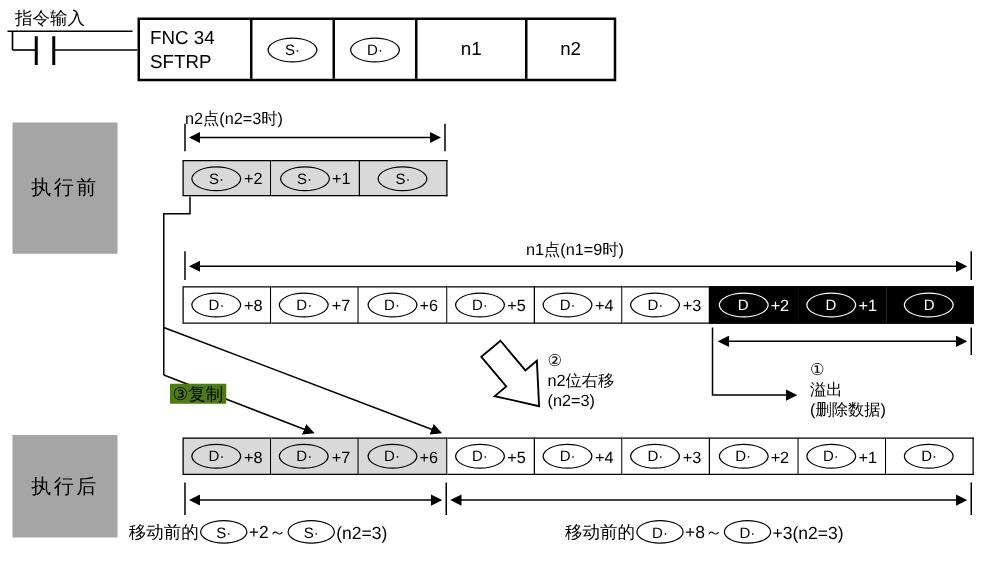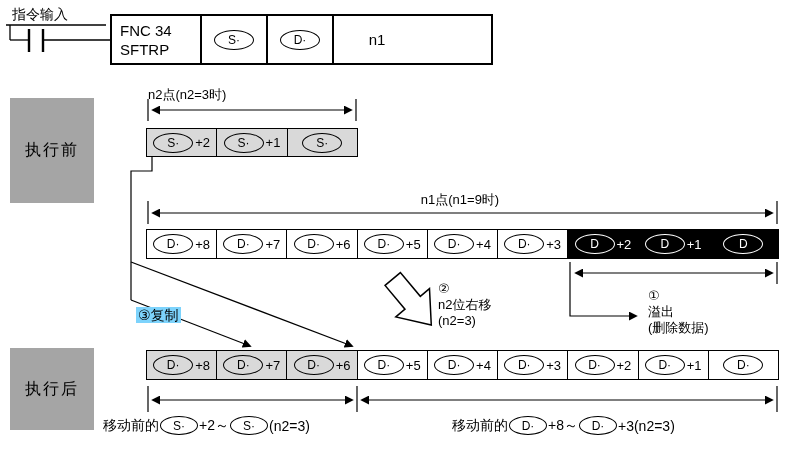--- a/index.html
+++ b/index.html
@@ -98,20 +98,21 @@
     <div>FNC 34</div>
     <div>SFTRP</div>
   </div>
   <div class="instr-cell" style="width:64px">
     <span class="oval">S·</span>
   </div>
   <div class="instr-cell" style="width:64px">
     <span class="oval">D·</span>
   </div>
   <div class="instr-cell" style="width:86px">n1</div>
+  <div class="instr-cell" style="flex:1">n2</div>
 </div>
 
 <div class="abs stage" style="left:10px;top:98px;width:84px;height:105px">
   <span>执行前</span>
 </div>
 <div class="abs stage" style="left:10px;top:348px;width:84px;height:82px">
   <span>执行后</span>
 </div>
 
 <div class="lbl" style="left:148px;top:87px;width:210px;">n2点(n2=3时)</div>
@@ -198,21 +199,21 @@
     </div>
     <div class="cell">
       <span class="oval">D·</span>
       <span>+1</span>
     </div>
     <div class="cell">
       <span class="oval">D·</span>
     </div>
   </div>
 
-<div class="lbl" style="left:136px;top:307px;font-size:14px;background:#7dd3fc;padding:0 2px">③复制</div>
+<div class="lbl" style="left:136px;top:307px;font-size:14px;background:#4d7c0f;padding:0 2px">③复制</div>
 
 <div class="lbl stack" style="left:438px;top:281px">
   <div>②</div>
   <div>n2位右移</div>
   <div>(n2=3)</div>
 </div>
 
 <div class="lbl stack" style="left:648px;top:288px">
   <div>①</div>
   <div>溢出</div>

